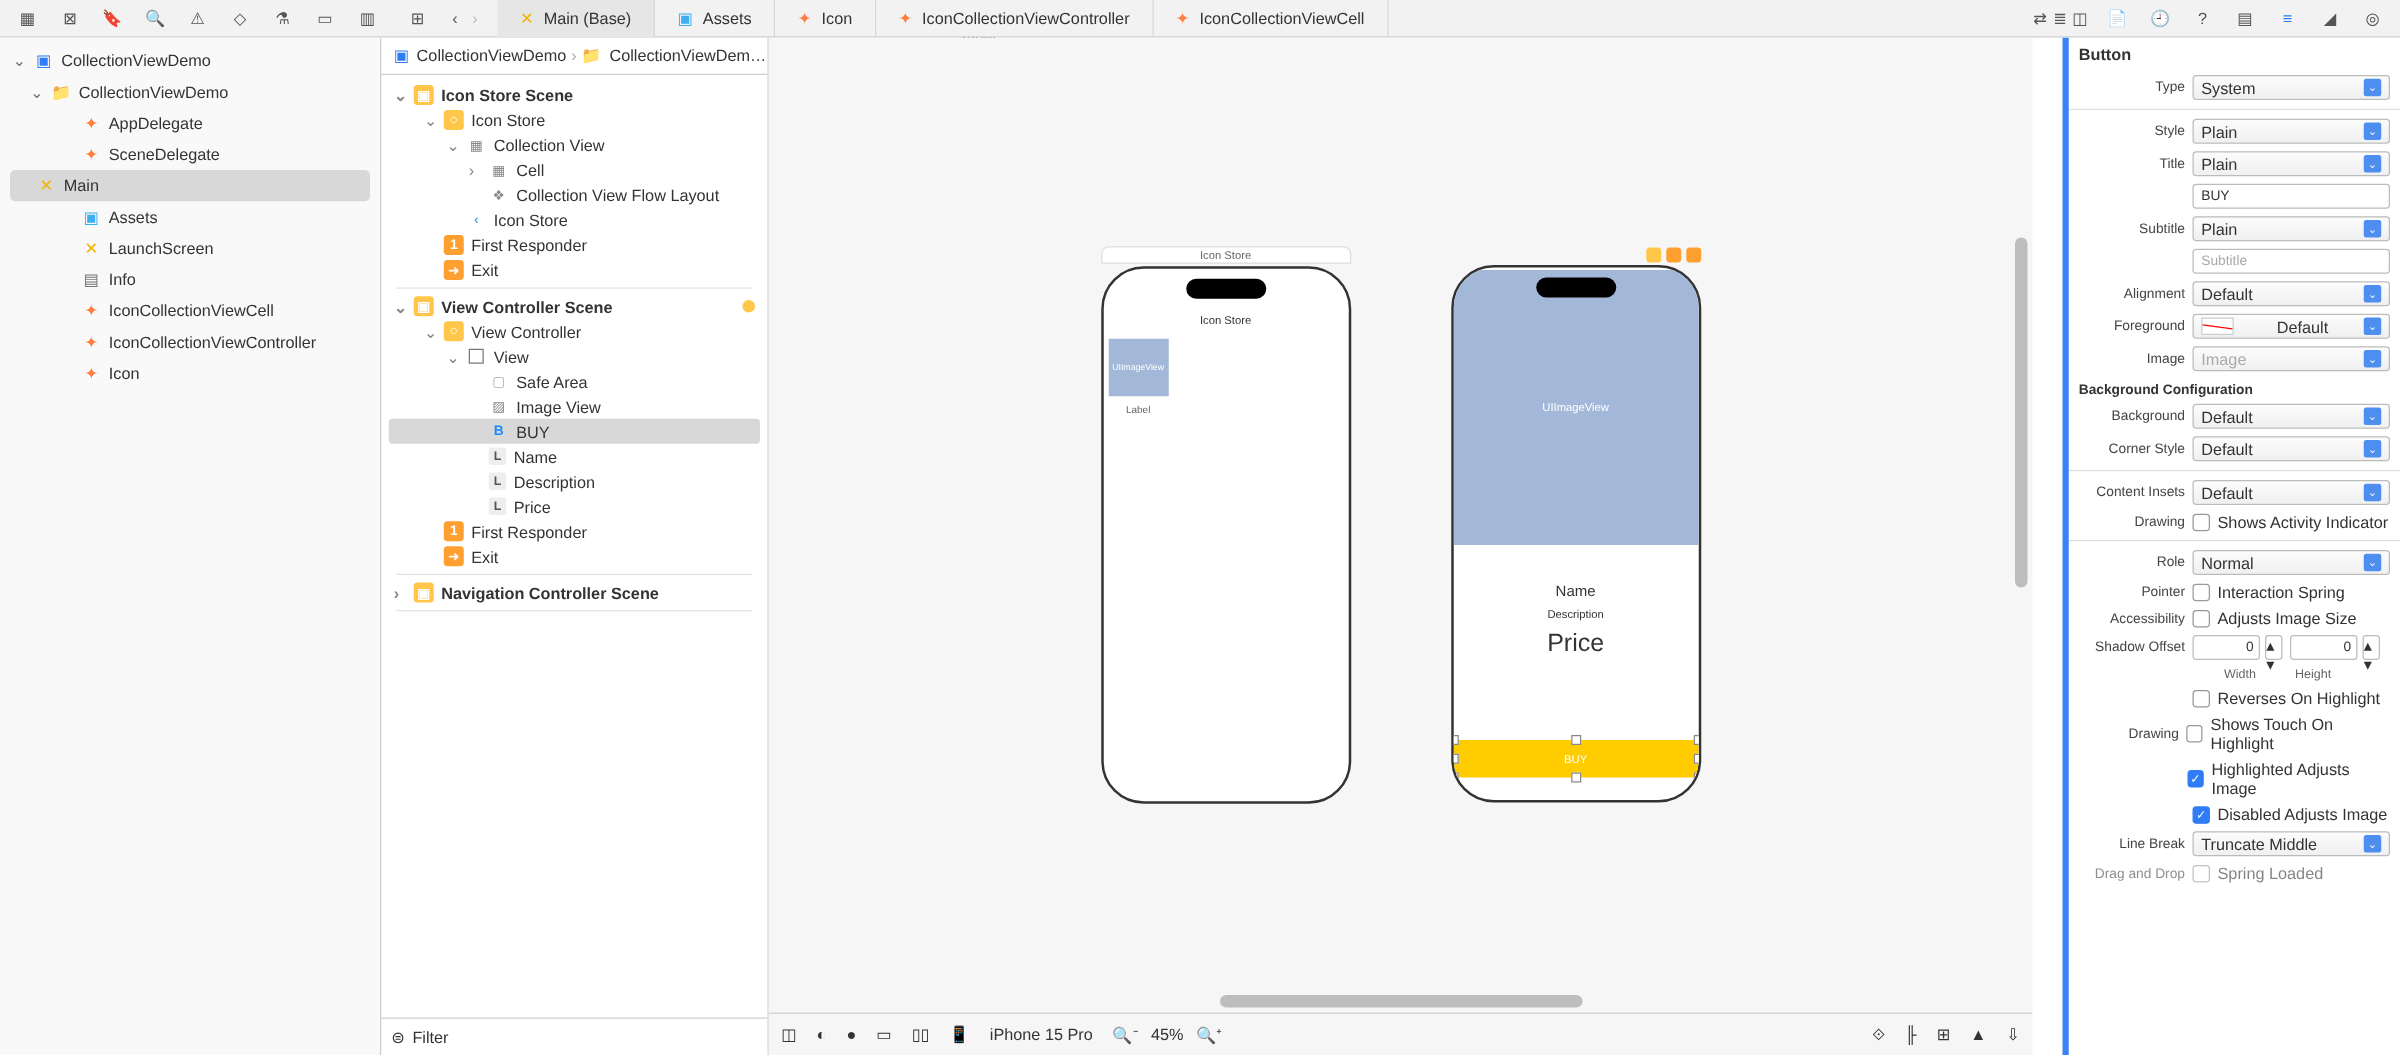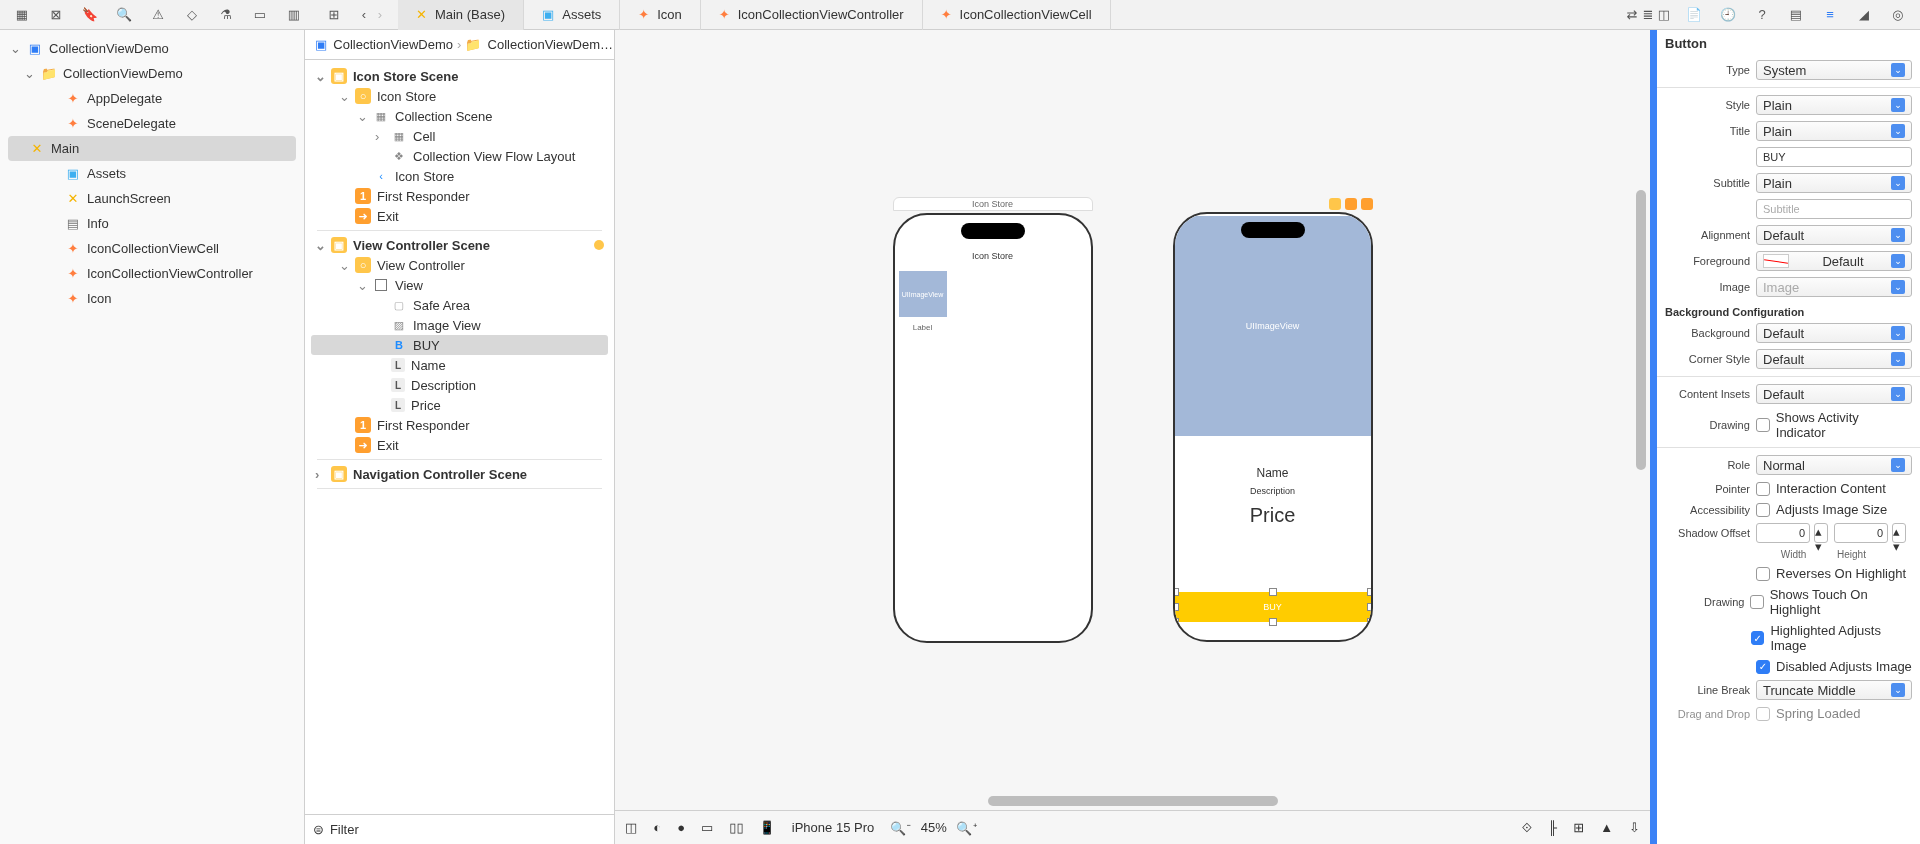--- a/index.html
+++ b/index.html
@@ -74,21 +74,21 @@
 .buy-btn { position:absolute; bottom:18px; left:0; right:0; height:30px; background:#ffcc00; color:#fff; font-size:9px; display:flex; align-items:center; justify-content:center; outline:0; }
 .handle { width:8px; height:8px; background:#fff; border:1px solid #888; }
 .segue-arrow { position:absolute; top:50%; width:60px; height:1px; background:#888; }
 .segue-arrow::before { content:""; position:absolute; left:-10px; top:-10px; width:20px; height:20px; border:1px solid #888; border-radius:50%; background:#fff; }
 .segue-arrow::after { content:""; position:absolute; right:-4px; top:-4px; width:0; height:0; border-left:8px solid #888; border-top:4px solid transparent; border-bottom:4px solid transparent; }
 .canvas-bottom { height:34px; border-top:1px solid #cfcfcf; display:flex; align-items:center; padding:0 10px; gap:16px; color:#555; font-size:12px; }
 .canvas-bottom .zoom { display:flex; align-items:center; gap:10px; }
 .canvas-bottom .spacer { flex:1; }
 
 
-.inspector { width:270px; border-left:7px solid #3b82f6; display:flex; flex-direction:column; overflow:auto; }
+.inspector { width:270px; border-left:5px solid #3b82f6; display:flex; flex-direction:column; overflow:auto;margin-left:24px; }
 .insp-title { font-weight:600; padding:6px 8px; }
 .insp-row { display:flex; align-items:center; padding:3px 8px; gap:6px; font-size:11px; }
 .insp-row .lbl { width:85px; text-align:right; color:#444; font-size:11px; }
 .insp-input { flex:1; height:20px; border:1px solid #bbb; border-radius:3px; padding:0 6px; font-size:11px; background:#fff; display:flex; align-items:center; }
 .insp-input.placeholder { color:#aaa; }
 .insp-select { flex:1; height:20px; border:1px solid #bbb; border-radius:3px; padding:0 6px; font-size:11px; display:flex; align-items:center; justify-content:space-between; background:linear-gradient(#fcfcfc,#f0f0f0); }
 .insp-select .chev { width:14px; height:14px; background:#4d8ef0; border-radius:2px; color:#fff; font-size:9px; display:flex; align-items:center; justify-content:center; }
 .insp-check { width:14px; height:14px; border:1px solid #999; border-radius:3px; display:flex; align-items:center; justify-content:center; font-size:10px; color:#fff; }
 .insp-check.on { background:#2f7df6; border-color:#2f7df6; }
 .insp-section { padding:6px 8px 2px; font-weight:600; font-size:11px; }
@@ -292,21 +292,21 @@
           <span>Icon Store Scene</span>
         </div>
         <div class="o-row" style="padding-left: 28px;">
           <span class="o-disc">⌄</span>
           <span class="o-ic ic-vc">○</span>
           <span>Icon Store</span>
         </div>
         <div class="o-row" style="padding-left: 46px;">
           <span class="o-disc">⌄</span>
           <span class="o-ic" style="color:#888">▦</span>
-          <span>Collection Scene</span>
+          <span>Collection View</span>
         </div>
         <div class="o-row" style="padding-left: 64px;">
           <span class="o-disc">›</span>
           <span class="o-ic" style="color:#888">▦</span>
           <span>Cell</span>
         </div>
         <div class="o-row" style="padding-left: 64px;">
           <span class="o-disc"></span>
           <span class="o-ic" style="color:#888">❖</span>
           <span>Collection View Flow Layout</span>
@@ -564,21 +564,21 @@
     <div class="insp-row">
         <span class="lbl">Role</span>
       <div class="insp-select">
           <span>Normal</span>
           <span class="chev">⌄</span>
         </div>
       </div>
     <div class="insp-row">
         <span class="lbl">Pointer</span>
       <span class="insp-check"></span>
-      <span>Interaction Content</span>
+      <span>Interaction Spring</span>
       </div>
     <div class="insp-row">
         <span class="lbl">Accessibility</span>
       <span class="insp-check"></span>
       <span>Adjusts Image Size</span>
       </div>
     <div class="insp-row">
         <span class="lbl">Shadow Offset</span>
       <div class="insp-num">
           <input value="0" style="">

